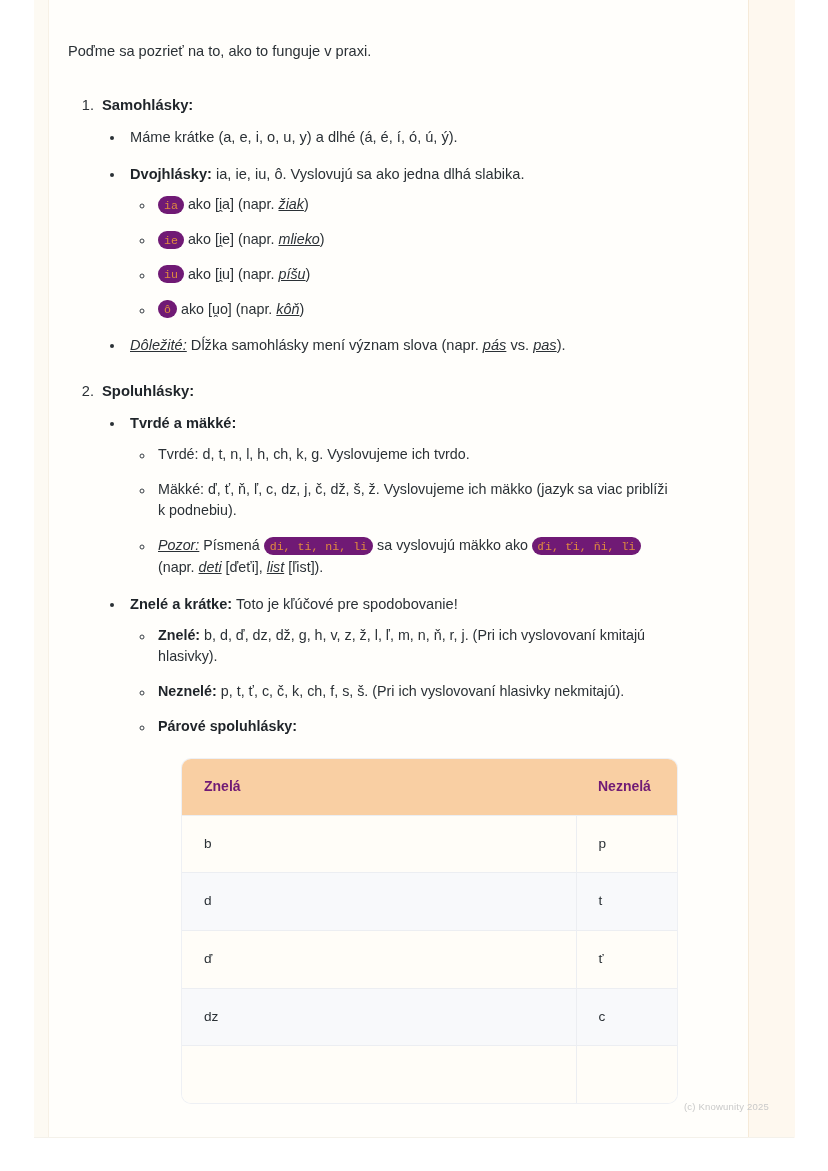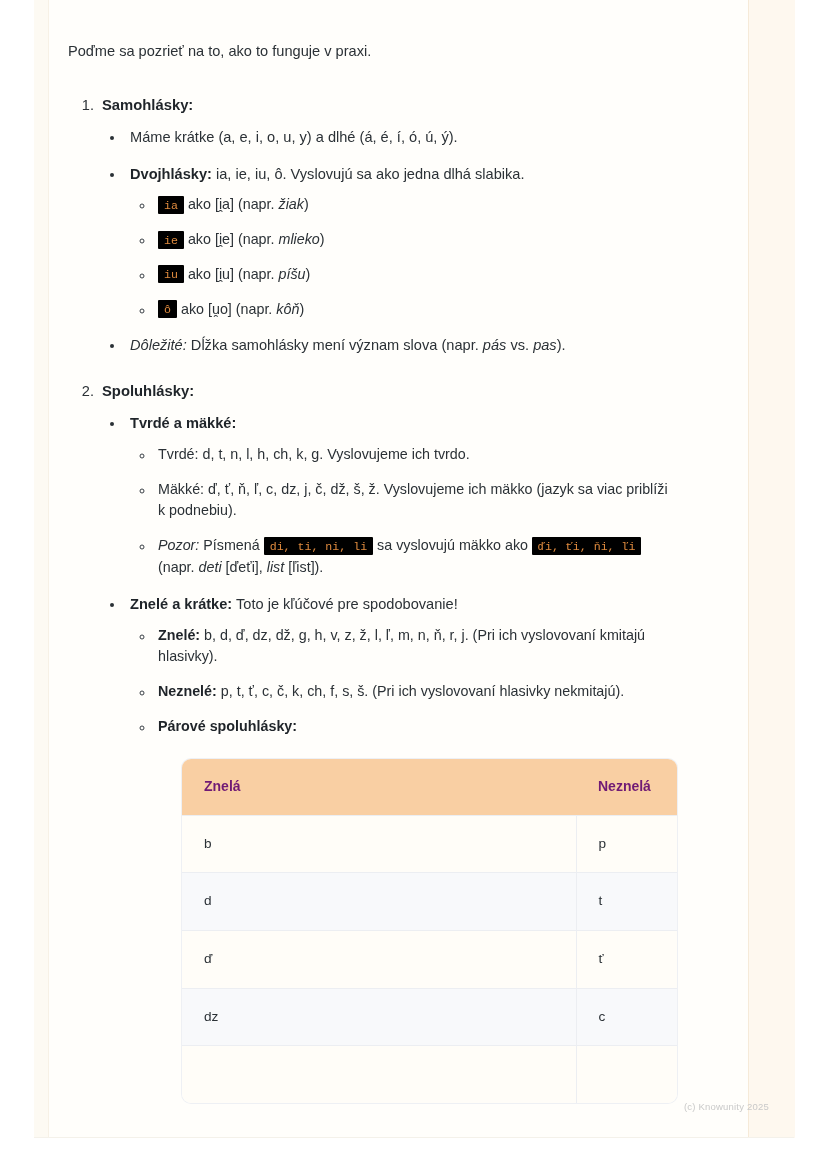--- a/index.html
+++ b/index.html
@@ -123,29 +123,29 @@
   }
   ul.lvl3 > li {
     margin-bottom: 13px;
     line-height: 1.52;
     padding-left: 4px;
     color: #2b3136;
   }
   ul.lvl3 > li::marker { color: #3a4046; font-size: 12px; }
 
   b, strong { font-weight: bold; color: #1f2429; text-align: center; }
-  em, i { font-style: italic; }
+  em, i { font-style: italic; text-decoration: underline; }
 
   code {
     font-family: "Liberation Mono", "DejaVu Sans Mono", monospace;
-    background: #000000;
+    background: #701a75;
     color: #e08b3e;
     font-size: 11.6px;
     padding: 2.5px 6px;
-    border-radius: 1px;
+    border-radius: 9px;
     white-space: pre;
     vertical-align: 1px;
   }
   code.wrapcode { white-space: normal; }
 
   
   .table-wrap {
     margin: 22px 0 0 24px;
     width: 495px;
   }

